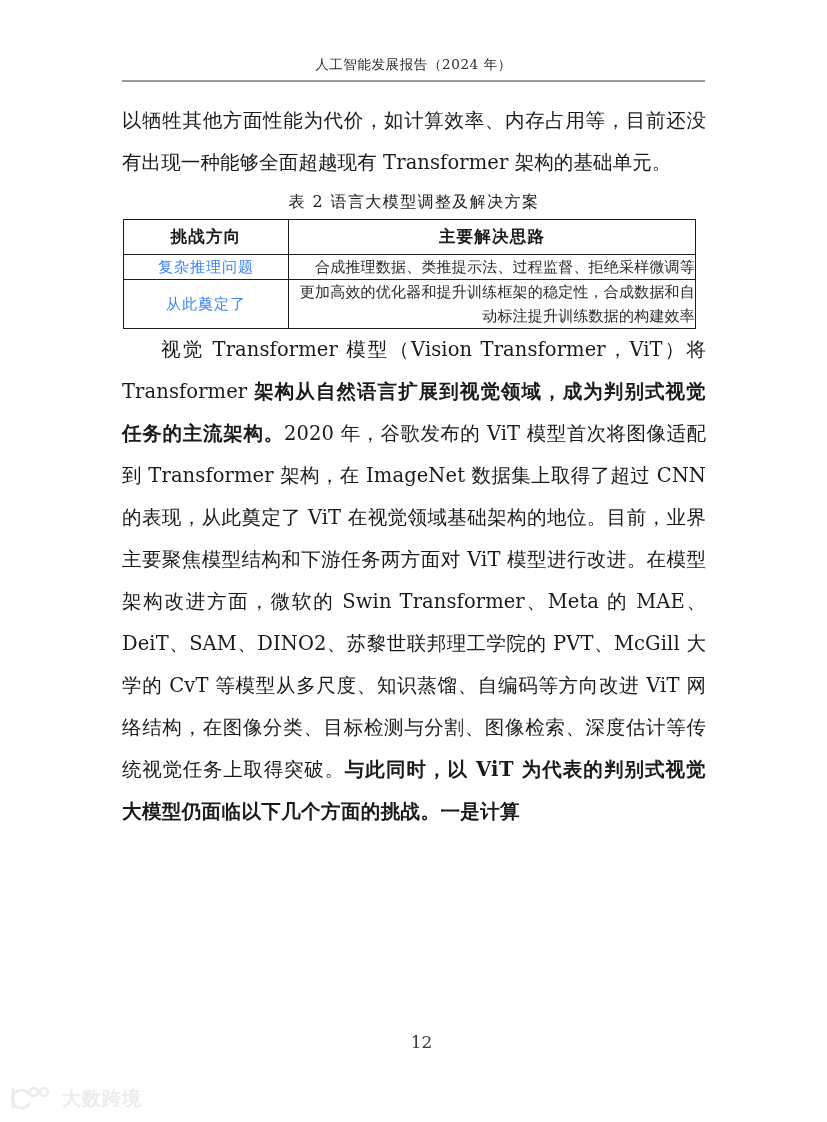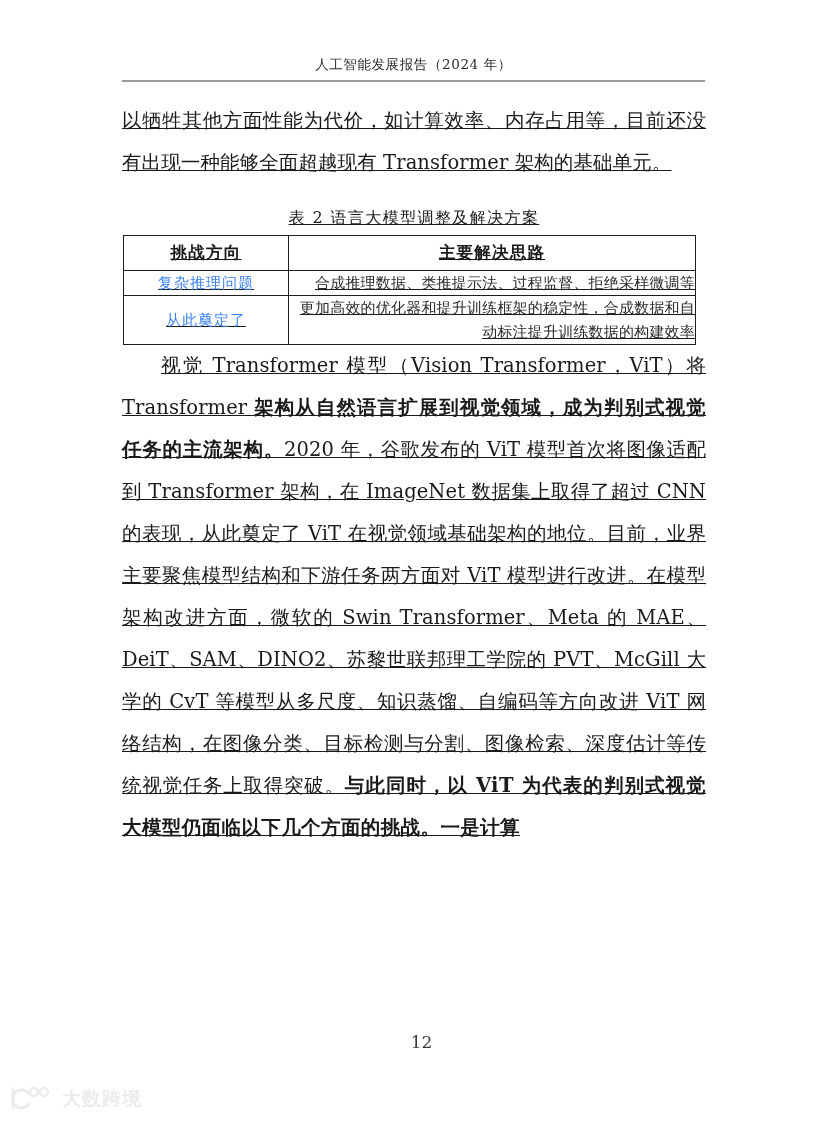--- a/index.html
+++ b/index.html
@@ -39,41 +39,40 @@
     height: 2px;
     background: #9b9b9b;
   }
 
   
   .content {
     position: absolute;
     left: 122px;
     top: 100px;
     width: 584px;
-    text-decoration: underline;
   }
 
   p.body-par {
     margin: 0;
     font-size: 19.5px;
     line-height: 42px;
     text-align: justify;
     text-justify: inter-ideograph;
     letter-spacing: 0.1px;
   }
   p.body-par.indent { text-indent: 2em; }
 
   .bold-run {
     font-weight: bold;
     letter-spacing: 0.4px;
   }
 
   
   .table-caption {
-    margin: 24px 0 6px 0;
+    margin: 8px 0 6px 0;
     text-align: center;
     font-size: 16px;
     letter-spacing: 1.4px;
     color: #1a1a1a;
   }
 
   
   table.data-table {
     border-collapse: collapse;
     width: 572px;

